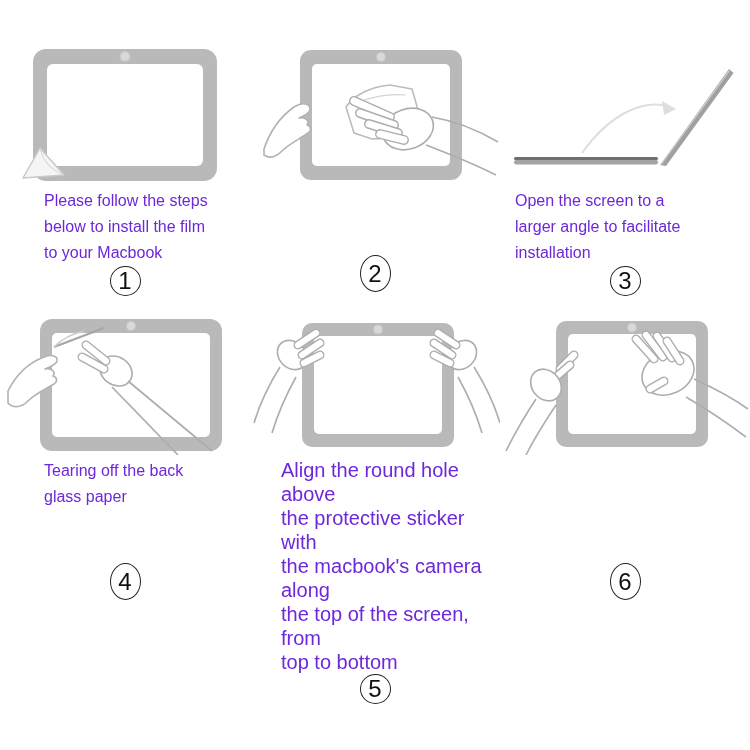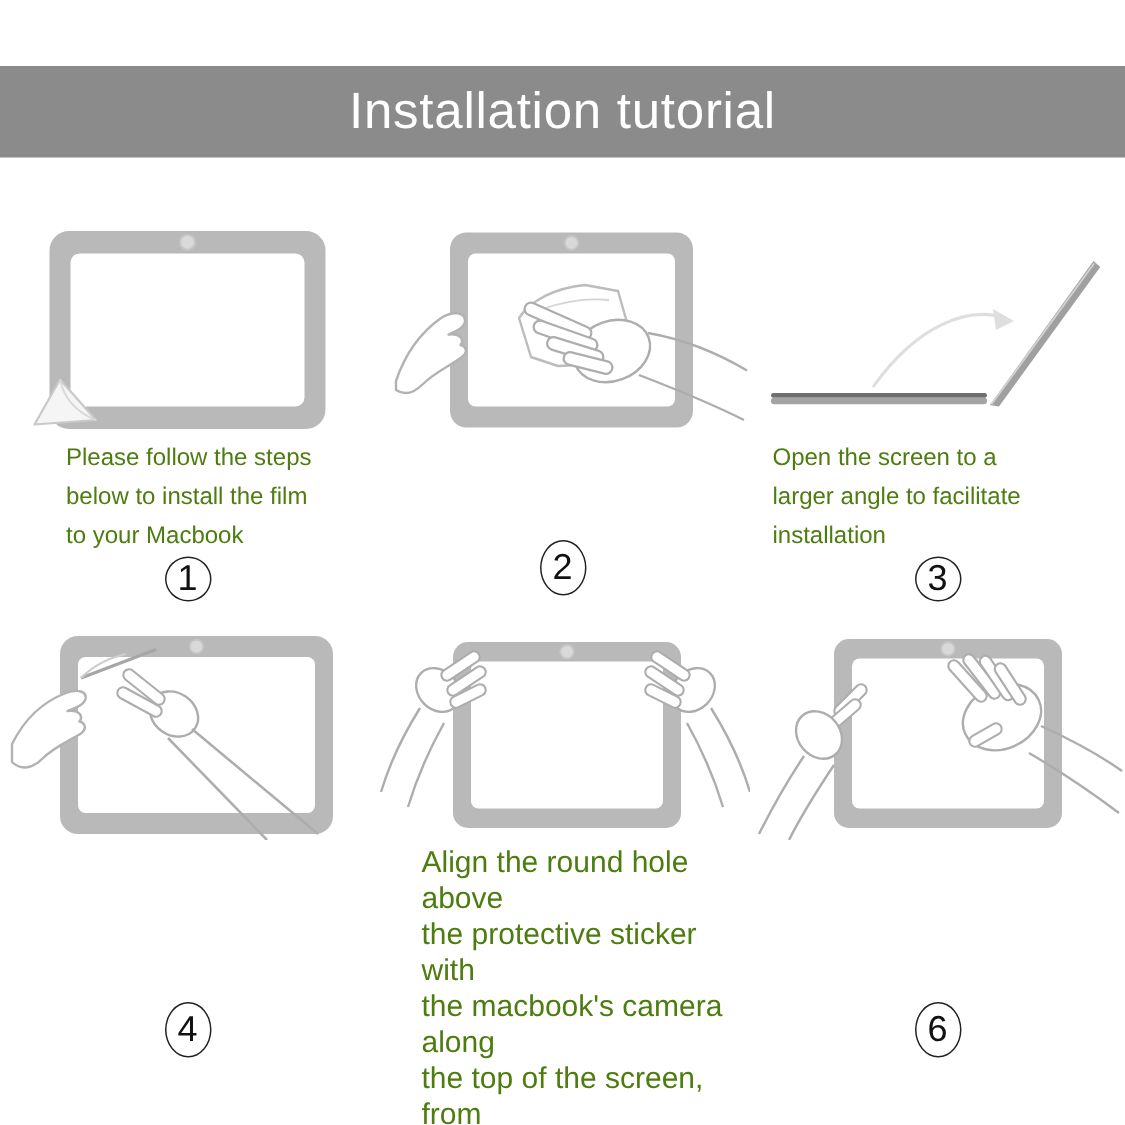--- a/index.html
+++ b/index.html
@@ -13,40 +13,37 @@
   .row { display:grid; grid-template-columns:repeat(3,250px); }
   .row-1 { margin-top:45px; }
   .row-1 .cell { height:252px; }
   .row-2 { margin-top:18px; }
   .row-2 .cell { height:290px; }
 
   .cell { display:flex; flex-direction:column; }
   .illus { width:250px; height:140px; flex:0 0 auto; }
   .illus svg { width:100%; height:100%; display:block; }
 
-  .step-text { font-size:16px; line-height:26px; color:#4d7c0f;
+  .step-text { font-size:16px; line-height:26px; color:#6d28d9;
                white-space:pre-line; margin-top:3px; }
   .row .cell:nth-child(1) .step-text { padding-left:44px; }
   .row .cell:nth-child(2) .step-text { padding-left:31px; }
   .row .cell:nth-child(3) .step-text { padding-left:15px; }
   .cell-5 .step-text { font-size:20px; line-height:24px; }
 
   .step-num { margin-top:auto; margin-bottom:5px; align-self:center;
               width:31px; height:37px; border:1.5px solid #222222;
               border-radius:50%; display:flex; align-items:center;
               justify-content:center; font-size:24px; color:#111111; }
 </style>
 </head>
 <body>
 
 <div>
 
-  <div class="header">
-    <div class="header-title">Installation tutorial</div>
-  </div>
 
   <div class="row row-1">
 
     <div class="cell cell-1">
       <div class="illus">
         <svg viewBox="0 0 250 140">
           <rect x="33" y="4" width="184" height="132" rx="13" fill="#b9b9b9"></rect>
           <rect x="47" y="19" width="156" height="102" rx="6" fill="#ffffff"></rect>
           <circle cx="125" cy="11.5" r="5" fill="#d9d9d9" stroke="#c6c6c6" stroke-width="1.4"></circle>
           <path d="M40,103 L64,130 L23,133 Z" fill="#f5f5f5" stroke="#c9c9c9" stroke-width="1.5" stroke-linejoin="round"></path>
@@ -131,20 +128,22 @@
             <line x1="86" y1="30" x2="106" y2="46" stroke="#adadad" stroke-width="9"></line>
             <line x1="86" y1="30" x2="106" y2="46" stroke="#ffffff" stroke-width="6.2"></line>
             <line x1="82" y1="42" x2="104" y2="54" stroke="#adadad" stroke-width="9"></line>
             <line x1="82" y1="42" x2="104" y2="54" stroke="#ffffff" stroke-width="6.2"></line>
           </g>
 
           <path d="M128,66 L212,136" fill="none" stroke="#adadad" stroke-width="1.7"></path>
           <path d="M112,72 L178,140" fill="none" stroke="#adadad" stroke-width="1.7"></path>
         </svg>
       </div>
+      <div class="step-text">Tearing off the back
+glass paper</div>
       <div class="step-num">4</div>
     </div>
 
     <div class="cell cell-5">
       <div class="illus">
         <svg viewBox="0 0 250 140">
           <rect x="52" y="8" width="152" height="124" rx="10" fill="#b9b9b9"></rect>
           <rect x="64" y="21" width="128" height="98" rx="5" fill="#ffffff"></rect>
           <circle cx="128" cy="14.5" r="4.5" fill="#d9d9d9" stroke="#c6c6c6" stroke-width="1.2"></circle>
 

